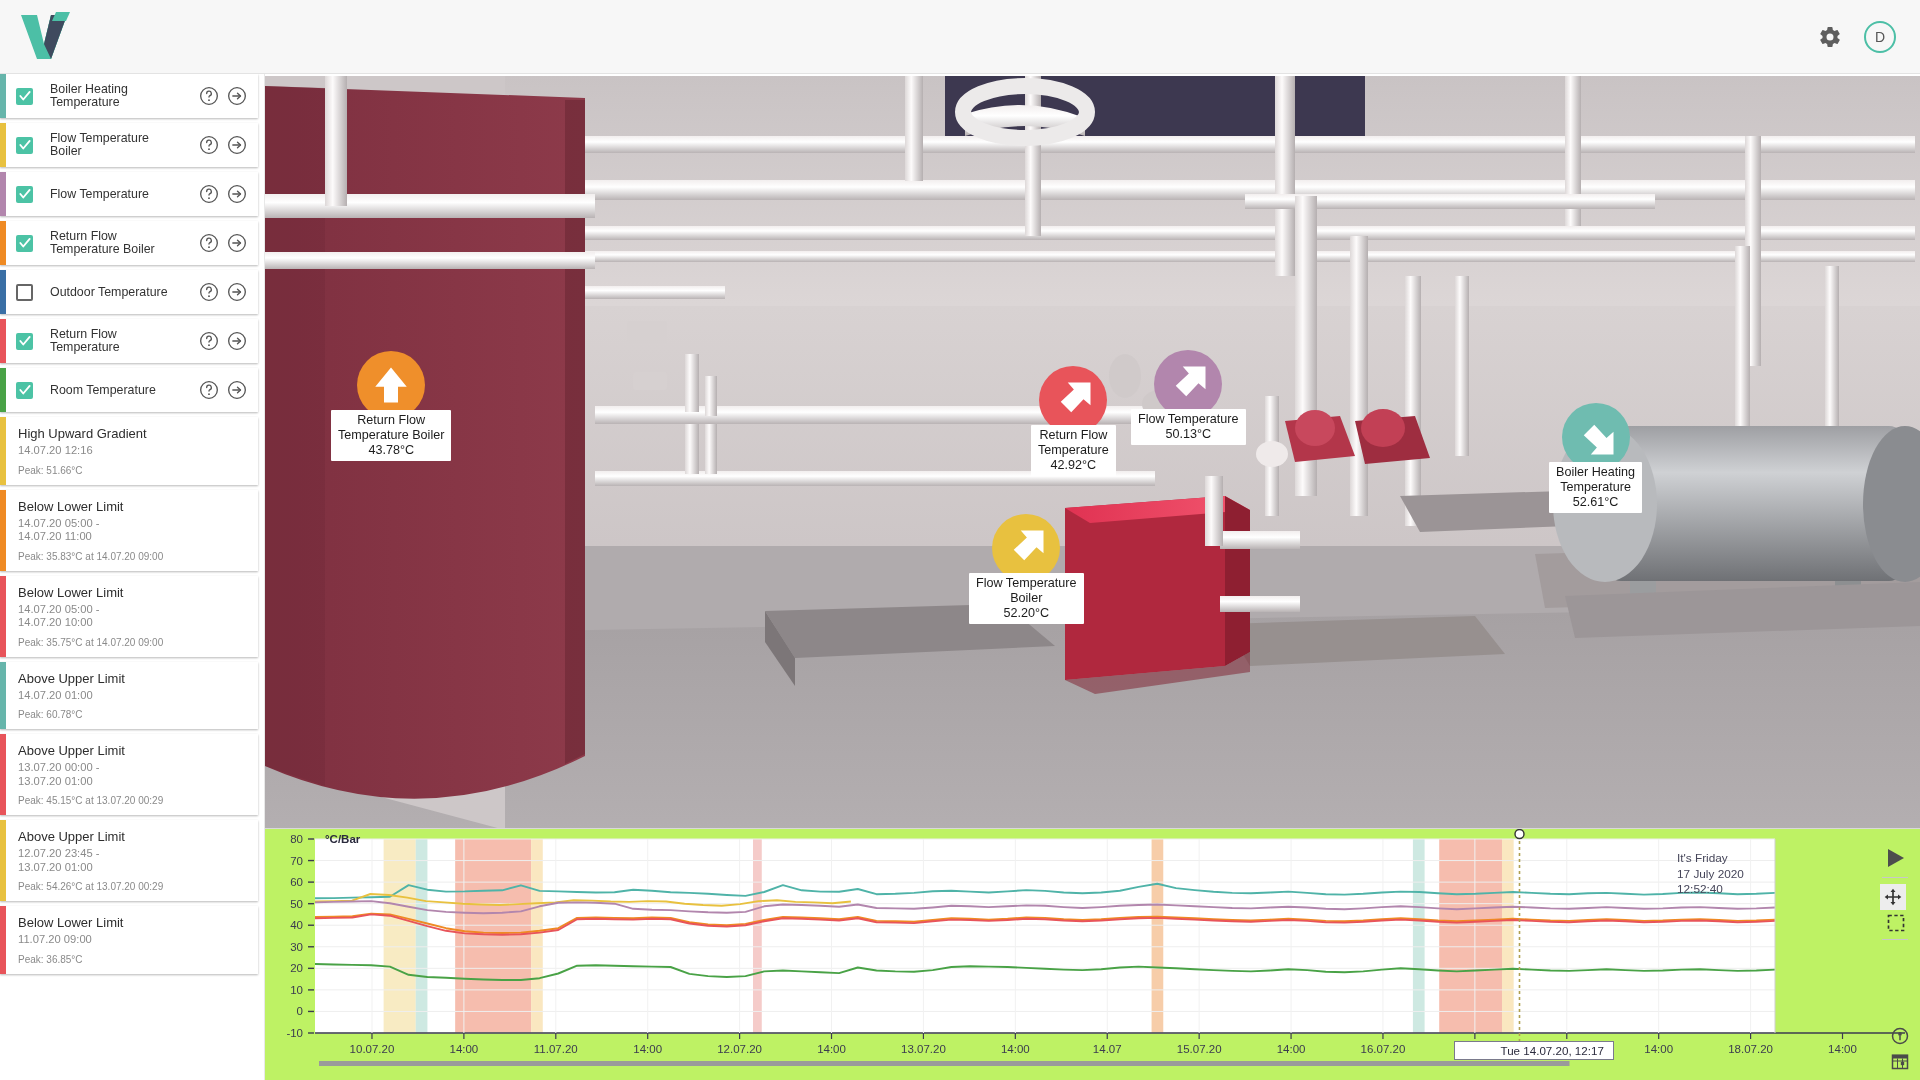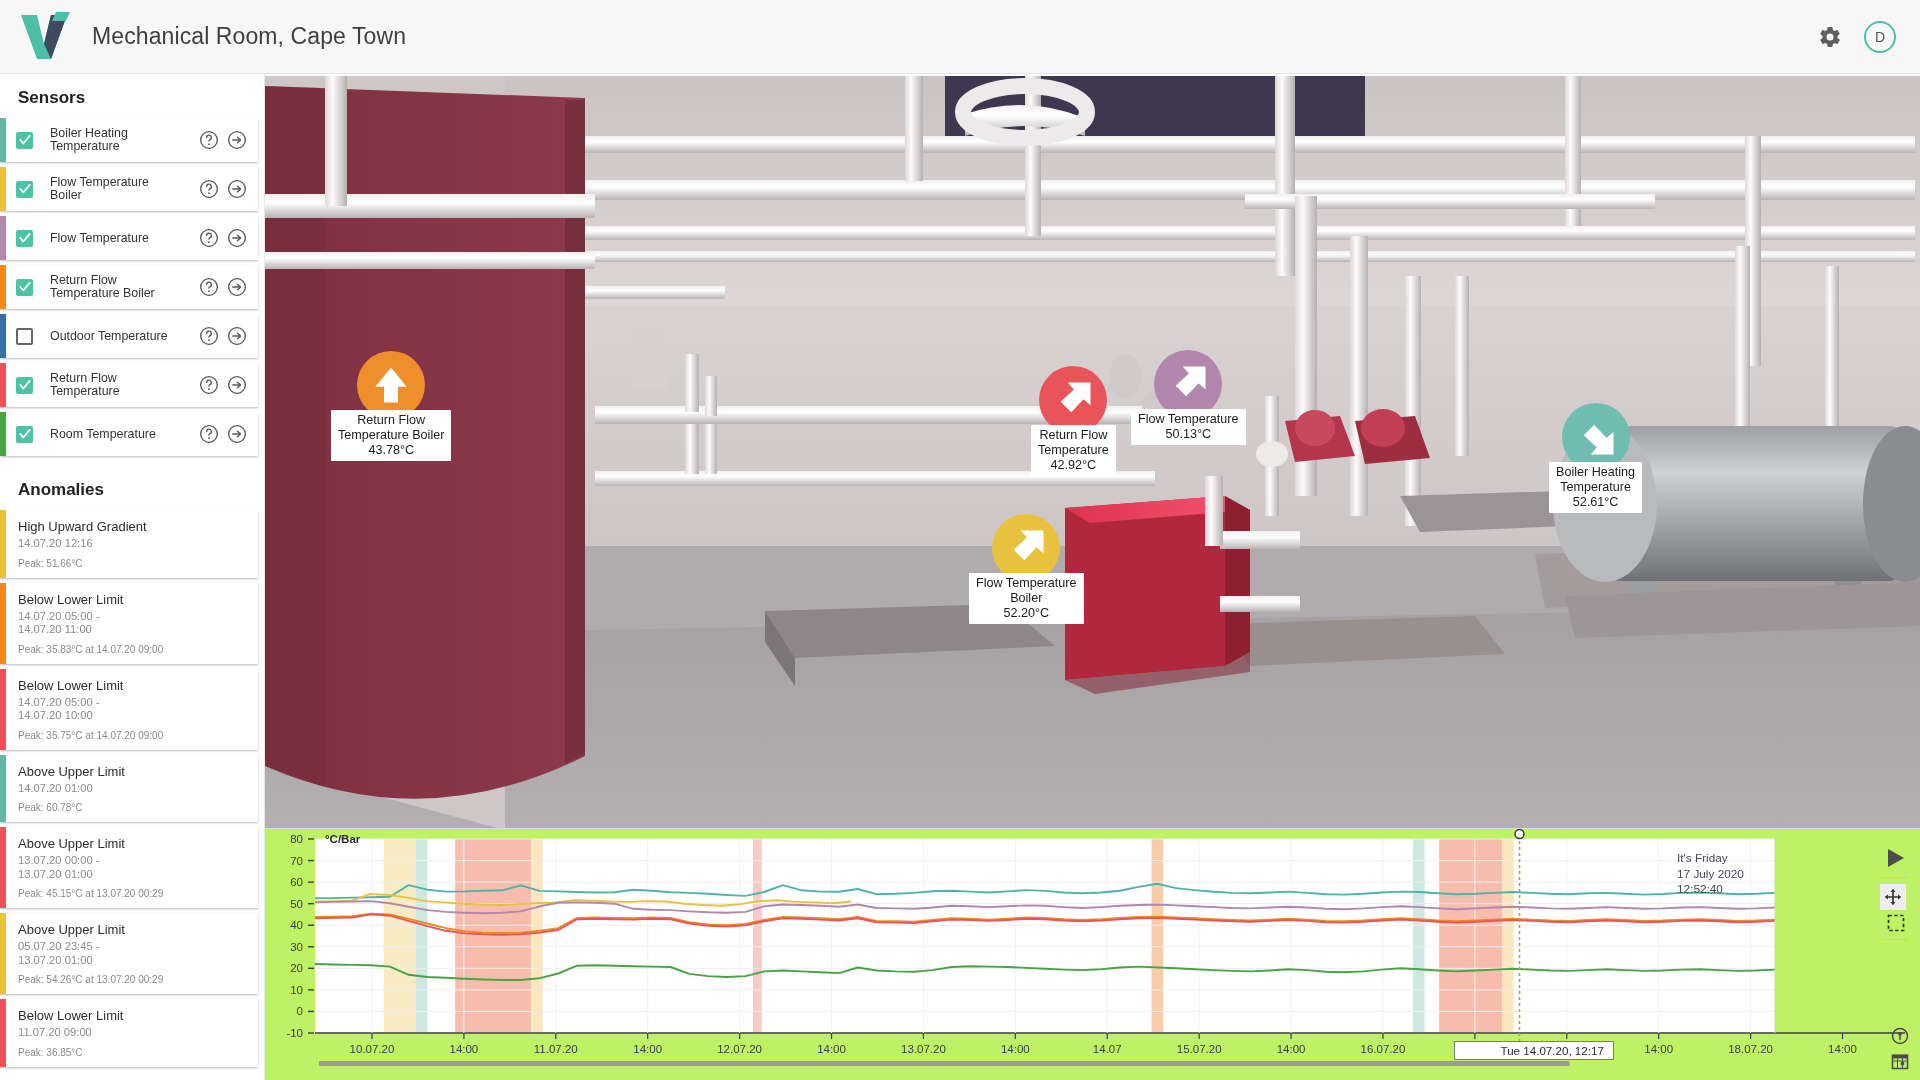--- a/index.html
+++ b/index.html
@@ -106,33 +106,31 @@
 </head>
 <body>
 
 <div id="header">
   <svg id="logo" viewBox="0 0 52 50">
     <path d="M3 3 L19 3 L26 32 L33 3 L49 3 L33 47 L19 47 Z" fill="#4cbfa6"></path>
     <path d="M19 3 L26 32 L33 3 L49 3 L33 47 L26 32 Z" fill="#4cbfa6"></path>
     <path d="M26 32 L33 3 L49 3 L33 47 Z" fill="#3f4a5e"></path>
     <path d="M38 0 L52 0 L48 9 L34 9 Z" fill="#4cbfa6"></path>
   </svg>
-  <div id="app-title">Mechanical Room, Cape Town</div>
   <div id="header-right">
     <svg id="gear" viewBox="0 0 24 24" fill="#5e5e5e">
       <path d="M19.43 12.98c.04-.32.07-.64.07-.98s-.03-.66-.07-.98l2.11-1.65a.5.5 0 0 0 .12-.64l-2-3.46a.5.5 0 0 0-.61-.22l-2.49 1a7.3 7.3 0 0 0-1.7-.98l-.38-2.65A.49.49 0 0 0 14 2h-4a.49.49 0 0 0-.49.42l-.38 2.65c-.61.25-1.17.59-1.7.98l-2.49-1a.5.5 0 0 0-.61.22l-2 3.46a.5.5 0 0 0 .12.64L4.57 11c-.04.32-.07.65-.07.98s.03.66.07.98l-2.11 1.65a.5.5 0 0 0-.12.64l2 3.46c.14.24.42.33.61.22l2.49-1c.52.39 1.09.73 1.7.98l.38 2.65c.04.24.25.42.49.42h4c.24 0 .45-.18.49-.42l.38-2.65c.61-.25 1.17-.59 1.7-.98l2.49 1c.19.11.47.02.61-.22l2-3.46a.5.5 0 0 0-.12-.64l-2.11-1.65zM12 15.5A3.5 3.5 0 1 1 12 8.5a3.5 3.5 0 0 1 0 7z"></path>
     </svg>
     <div id="avatar">
       <span>D</span>
     </div>
   </div>
 </div>
 
 <div id="sidebar">
-  <div class="panel-title">Sensors</div>
   <div id="sensor-list">
       <div class="card sensor-row">
         <div class="bar" style="background:#66b5ab"></div>
         <div class="chk on">
           <svg viewBox="0 0 24 24" fill="none" stroke="#fff" stroke-width="3.2" stroke-linecap="round" stroke-linejoin="round">
             <polyline points="4,12 9,18 20,5"></polyline>
           </svg>
         </div>
         <div class="sensor-label">Boiler Heating Temperature</div>
         <div class="row-icons">
@@ -264,21 +262,20 @@
               <circle cx="12" cy="17" r="1.1" fill="#555" stroke="none"></circle>
             </svg></span>
           <span class="rico"><svg viewBox="0 0 24 24" fill="none" stroke="#555" stroke-width="1.6">
               <circle cx="12" cy="12" r="10"></circle>
               <line x1="7" y1="12" x2="16" y2="12" stroke-linecap="round"></line>
               <polyline points="12.6,8.6 16.2,12 12.6,15.4" stroke-linecap="round" stroke-linejoin="round"></polyline>
             </svg></span>
         </div>
       </div>
     </div>
-  <div class="panel-title" style="padding-top:19px">Anomalies</div>
   <div id="anomaly-list">
       <div class="card anom-row">
         <div class="bar" style="background:#e8c13f"></div>
         <div class="anom-title">High Upward Gradient</div>
         <div class="anom-time">
           <div>14.07.20 12:16</div>
         </div>
         <div class="anom-peak">Peak: 51.66°C</div>
       </div>
       <div class="card anom-row">
@@ -313,21 +310,21 @@
         <div class="anom-time">
           <div>13.07.20 00:00 -</div>
           <div>13.07.20 01:00</div>
         </div>
         <div class="anom-peak">Peak: 45.15°C at 13.07.20 00:29</div>
       </div>
       <div class="card anom-row">
         <div class="bar" style="background:#e8c13f"></div>
         <div class="anom-title">Above Upper Limit</div>
         <div class="anom-time">
-          <div>05.07.20 23:45 -</div>
+          <div>12.07.20 23:45 -</div>
           <div>13.07.20 01:00</div>
         </div>
         <div class="anom-peak">Peak: 54.26°C at 13.07.20 00:29</div>
       </div>
       <div class="card anom-row">
         <div class="bar" style="background:#e8545a"></div>
         <div class="anom-title">Below Lower Limit</div>
         <div class="anom-time">
           <div>11.07.20 09:00</div>
         </div>

